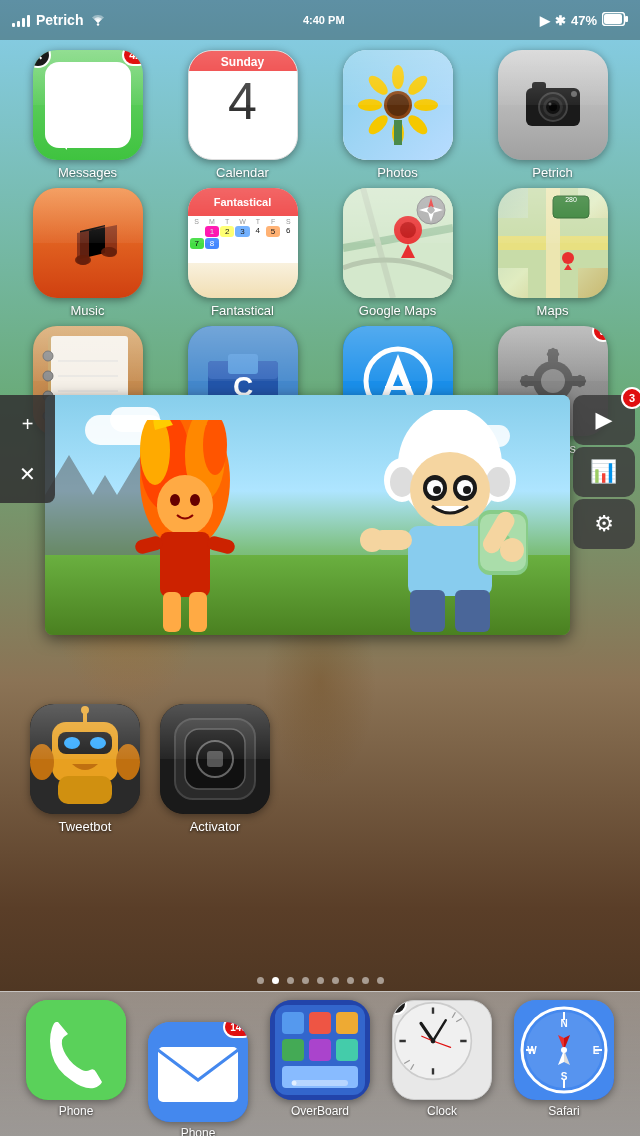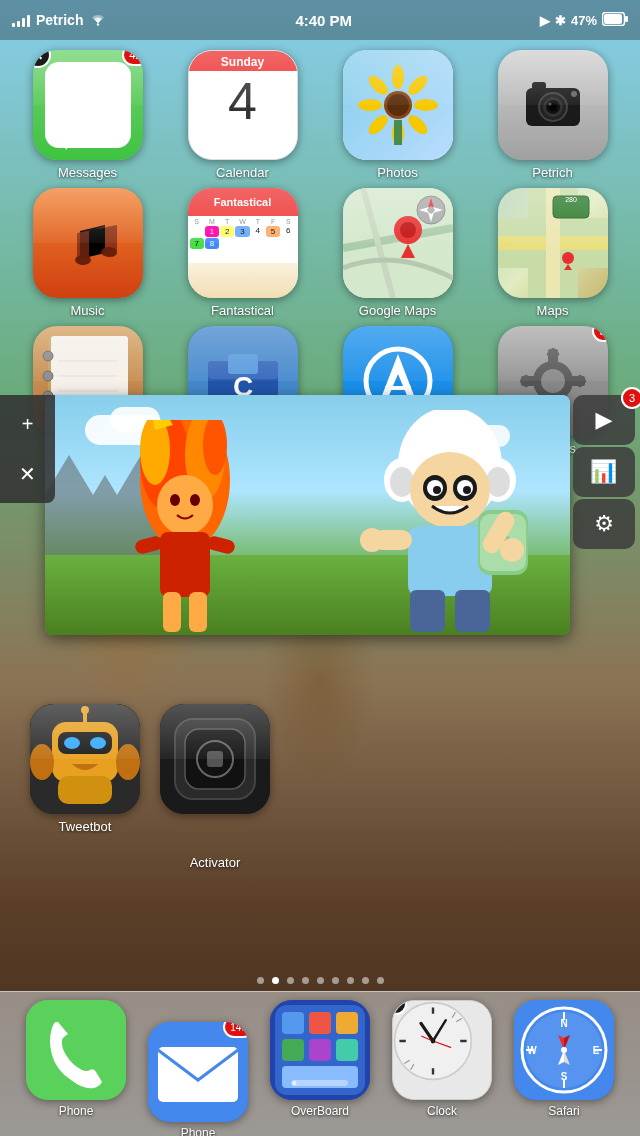--- a/index.html
+++ b/index.html
@@ -40,21 +40,21 @@
       display: flex;
       align-items: center;
       justify-content: space-between;
       padding: 0 12px;
       z-index: 100;
       color: white;
       font-size: 14px;
       font-weight: 600;
     }
     .status-left { display: flex; align-items: center; gap: 6px; }
-    .status-center { font-size: 15px; font-weight: 600; }
+    .status-center { font-size: 11px; font-weight: 600; }
     .status-right { display: flex; align-items: center; gap: 5px; font-size: 13px; }
 
     
     .signal-bars { display: flex; align-items: flex-end; gap: 2px; height: 14px; }
     .signal-bars span {
       background: white;
       width: 3px;
       border-radius: 1px;
     }
 
@@ -103,21 +103,21 @@
 
     
     .badge {
       position: absolute;
       top: -6px;
       right: -6px;
       background: #e01010;
       color: white;
       border-radius: 12px;
       font-size: 11px;
-      font-weight: 400;
+      font-weight: 700;
       min-width: 22px;
       height: 22px;
       display: flex;
       align-items: center;
       justify-content: center;
       padding: 0 5px;
       border: 2px solid white;
       z-index: 10;
     }
 
@@ -722,21 +722,21 @@
           <ellipse cx="12" cy="58" rx="12" ry="18" fill="#c07010"></ellipse>
           <ellipse cx="98" cy="58" rx="12" ry="18" fill="#c07010"></ellipse>
 
           <rect x="28" y="72" width="54" height="28" rx="10" fill="#d09010"></rect>
         </svg>
         <div class="icon-shine"></div>
       </div>
       <span class="app-label">Tweetbot</span>
     </div>
 
-    <div class="app-item" style="width:130px;gap:36px;">
+    <div class="app-item" style="width:130px;">
       <div class="app-icon icon-activator">
         <svg width="110" height="110" viewBox="0 0 110 110" style="position:absolute;inset:0;">
           <rect width="110" height="110" rx="24" fill="#1a1a1a"></rect>
 
           <rect x="15" y="15" width="80" height="80" rx="18" fill="#2a2a2a" stroke="#444" stroke-width="2"></rect>
 
           <rect x="25" y="25" width="60" height="60" rx="14" fill="#111" stroke="#555" stroke-width="1.5"></rect>
 
           <circle cx="55" cy="55" r="18" fill="none" stroke="#666" stroke-width="2"></circle>
           <rect x="47" y="47" width="16" height="16" rx="3" fill="#555"></rect>

